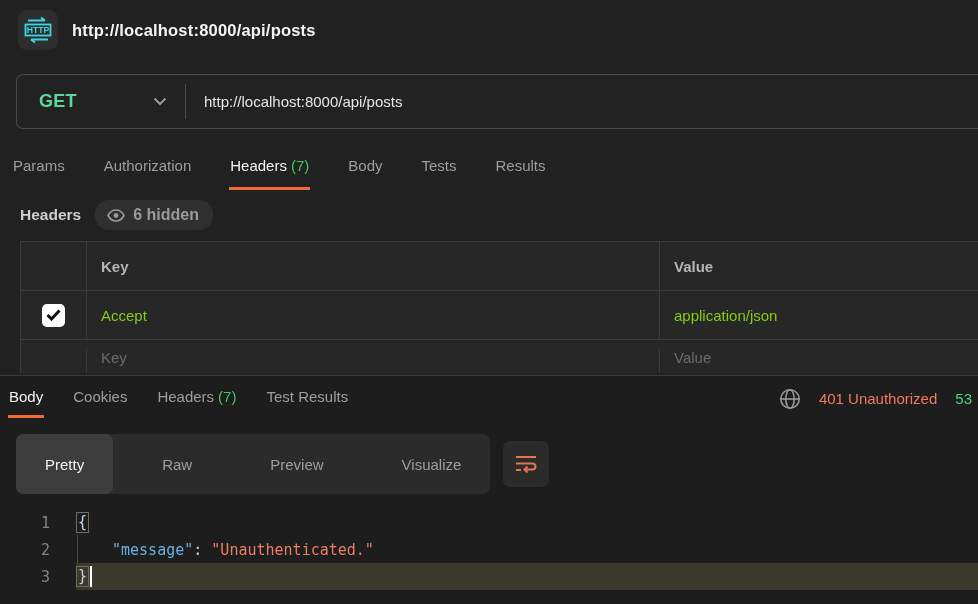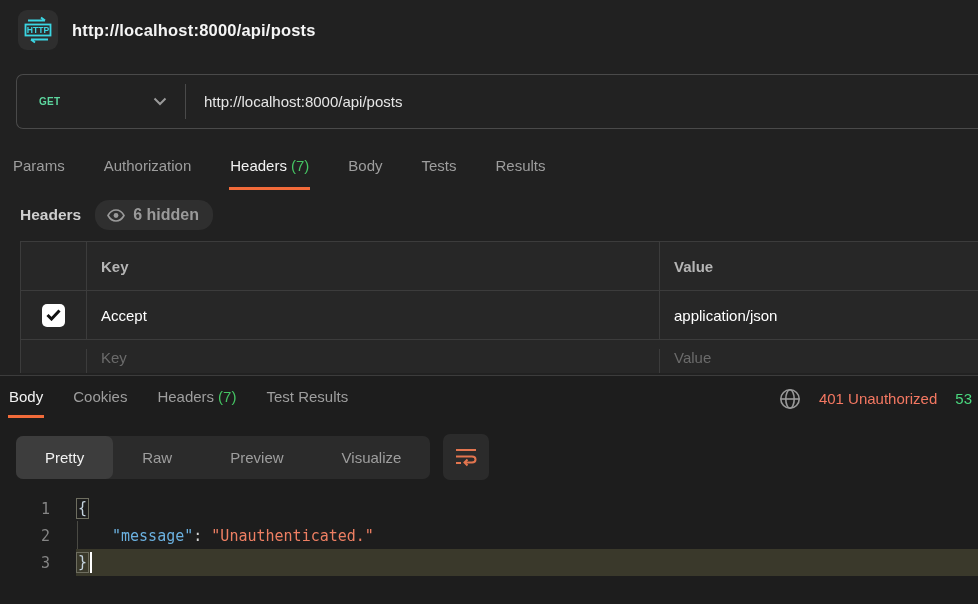--- a/index.html
+++ b/index.html
@@ -20,21 +20,21 @@
   .topbar-title { font-size: 16.5px; font-weight: 700; color: #f5f5f5; letter-spacing: .2px; }
 
   
   .url-row {
     margin: 22px 0 0 16px; height: 55px; width: calc(100% - 14px);
     border: 1px solid #4a4a4a; border-right: none; border-radius: 7px 0 0 7px;
     display: flex; align-items: stretch; background: #222222;
   }
   .method-box { width: 168px; display: flex; align-items: center; justify-content: space-between;
     padding: 0 18px 0 22px; cursor: pointer; }
-  .method-label { font-size: 10px; font-weight: 700; letter-spacing: .3px; }
+  .method-label { font-size: 18px; font-weight: 700; letter-spacing: .3px; }
   .url-divider { width: 1px; background: #4a4a4a; margin: 9px 0; }
   .url-input { flex: 1; display: flex; align-items: center; padding-left: 18px;
     font-size: 15px; color: #e6e6e6; white-space: nowrap; overflow: hidden; }
 
   
   .req-tabs { display: flex; gap: 37px; padding: 0 0 0 12px; margin-top: 18px; height: 44px; align-items: flex-start; }
   .tab { font-size: 15px; color: #9e9e9e; padding: 10px 1px 13px 1px; cursor: pointer; white-space: nowrap; }
   .tab.active { color: #f2f2f2; border-bottom: 3px solid #f26b3a; }
   .tab .count { margin-left: 4px; }
 
@@ -50,39 +50,39 @@
     border-top: 1px solid #3c3c3c; border-left: 1px solid #3c3c3c; background: #272727; }
   .kv-row { display: flex; border-bottom: 1px solid #3c3c3c; height: 49px; align-items: center; }
   .kv-row.cut { height: 33px; border-bottom: none; align-items: flex-start; padding-top: 9px; }
   .col-check { width: 66px; align-self: stretch; border-right: 1px solid #3c3c3c;
     display: flex; align-items: center; justify-content: center; flex: 0 0 auto; }
   .col-key { width: 572px; padding-left: 14px; font-size: 15px; flex: 0 0 auto; }
   .col-value { flex: 1; padding-left: 14px; font-size: 15px; border-left: 1px solid #3c3c3c; align-self: stretch; display: flex; align-items: center; }
   .kv-row.cut .col-value { align-items: flex-start; }
   .kv-head { color: #b5b5b5; font-weight: 700; }
   .kv-head .col-key, .kv-head .col-value { font-size: 15px; }
-  .cell-text { color: #ffffff; }
+  .cell-text { color: #84cc16; }
   .ghost { color: #6b6b6b; }
   .checkbox { width: 23px; height: 23px; background: #ffffff; border-radius: 5px;
     display: flex; align-items: center; justify-content: center; cursor: pointer; }
 
   
   .response { position: absolute; left: 0; right: 0; top: 375px; bottom: 0;
     background: #1d1d1d; border-top: 1px solid #3c3c3c; }
   .res-tabs { display: flex; align-items: flex-start; padding-left: 8px; height: 45px; position: relative; }
   .res-tabs .tab { padding: 12px 1px 10px 1px; }
   .res-tabs .tab + .tab { margin-left: 28px; }
   .res-tabs .tab.active { border-bottom: 3px solid #f26b3a; }
   .res-status { position: absolute; right: 0; top: 0; height: 45px; display: flex;
     align-items: center; gap: 18px; padding-right: 6px; }
   .status-code { font-size: 15px; color: #f47862; white-space: nowrap; }
   .status-time { font-size: 15px; color: #4ad97f; white-space: nowrap; }
 
   .view-row { display: flex; align-items: center; gap: 13px; margin: 13px 0 0 16px; }
-  .segmented { display: flex; background: #2b2b2b; border-radius: 7px; height: 43px; align-items: stretch; }
+  .segmented { display: flex; background: #2b2b2b; border-radius: 7px; height: 60px; align-items: stretch; gap: 20px; }
   .segment { display: flex; align-items: center; padding: 0 29px; font-size: 15px;
     color: #9e9e9e; cursor: pointer; border-radius: 7px; }
   .segment.active { background: #3d3d3d; color: #f2f2f2; }
   .fmt-btn { display: flex; align-items: center; gap: 14px; background: #2b2b2b;
     border-radius: 7px; height: 46px; padding: 0 18px 0 22px; cursor: pointer; }
   .fmt-label { font-size: 15px; font-weight: 700; color: #c4c4c4; letter-spacing: .3px; }
   .icon-btn { width: 46px; height: 46px; background: #2b2b2b; border-radius: 7px;
     display: flex; align-items: center; justify-content: center; cursor: pointer; }
 
   

